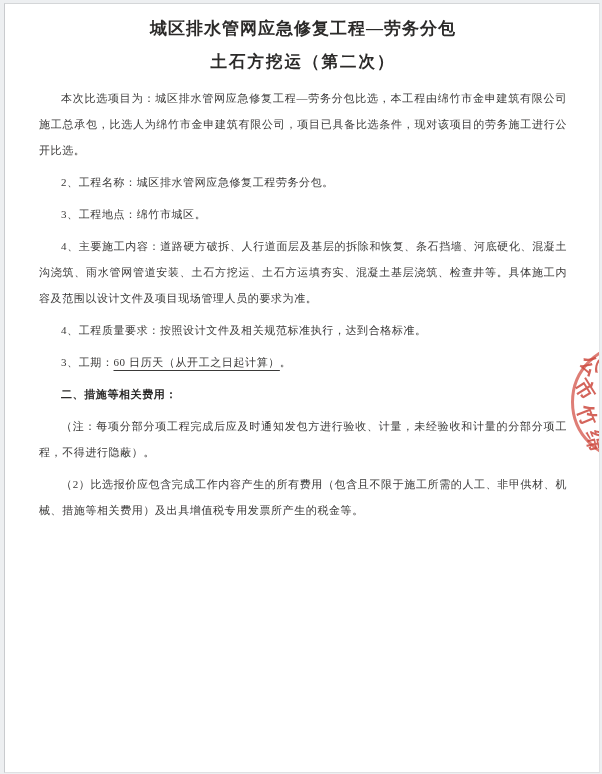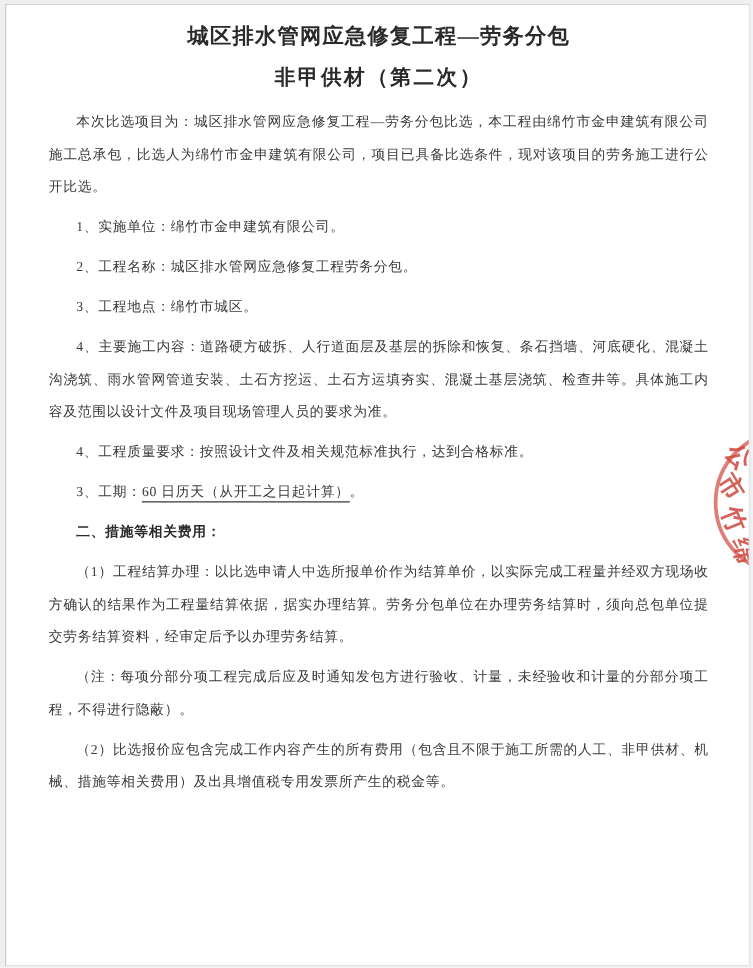--- a/index.html
+++ b/index.html
@@ -76,36 +76,34 @@
   .stamp-char.c3 { left: 580px; top: 423px; transform: rotate(78deg); }
 </style>
 </head>
 <body>
 
 <div class="scan-wrap">
   <div class="doc-page">
     <div class="doc-content">
 
       <div class="doc-title">城区排水管网应急修复工程—劳务分包</div>
-      <div class="doc-subtitle">非甲供材（第二次）</div>
+      <div class="doc-subtitle">土石方挖运（第二次）</div>
 
       <p class="para first">本次比选项目为：城区排水管网应急修复工程—劳务分包比选，本工程由绵竹市金申建筑有限公司施工总承包，比选人为绵竹市金申建筑有限公司，项目已具备比选条件，现对该项目的劳务施工进行公开比选。</p>
 
 
-      <p class="para">1、实施单位：绵竹市金申建筑有限公司。</p>
       <p class="para">2、工程名称：城区排水管网应急修复工程劳务分包。</p>
       <p class="para">3、工程地点：绵竹市城区。</p>
       <p class="para">4、主要施工内容：道路硬方破拆、人行道面层及基层的拆除和恢复、条石挡墙、河底硬化、混凝土沟浇筑、雨水管网管道安装、土石方挖运、土石方运填夯实、混凝土基层浇筑、检查井等。具体施工内容及范围以设计文件及项目现场管理人员的要求为准。</p>
       <p class="para">4、工程质量要求：按照设计文件及相关规范标准执行，达到合格标准。</p>
 
       <p class="para"><span>3、工期：</span><span class="underlined">60 日历天（从开工之日起计算）</span><span>。</span></p>
 
       <p class="para bold-head">二、措施等相关费用：</p>
 
-      <p class="para">（1）工程结算办理：以比选申请人中选所报单价作为结算单价，以实际完成工程量并经双方现场收方确认的结果作为工程量结算依据，据实办理结算。劳务分包单位在办理劳务结算时，须向总包单位提交劳务结算资料，经审定后予以办理劳务结算。</p>
       <p class="para">（注：每项分部分项工程完成后应及时通知发包方进行验收、计量，未经验收和计量的分部分项工程，不得进行隐蔽）。</p>
       <p class="para">（2）比选报价应包含完成工作内容产生的所有费用（包含且不限于施工所需的人工、非甲供材、机械、措施等相关费用）及出具增值税专用发票所产生的税金等。</p>
 
     </div>
 
     <div class="stamp"></div>
     <span class="stamp-char c0">公</span>
     <span class="stamp-char c1">市</span>
     <span class="stamp-char c2">竹</span>
     <span class="stamp-char c3">绵</span>

